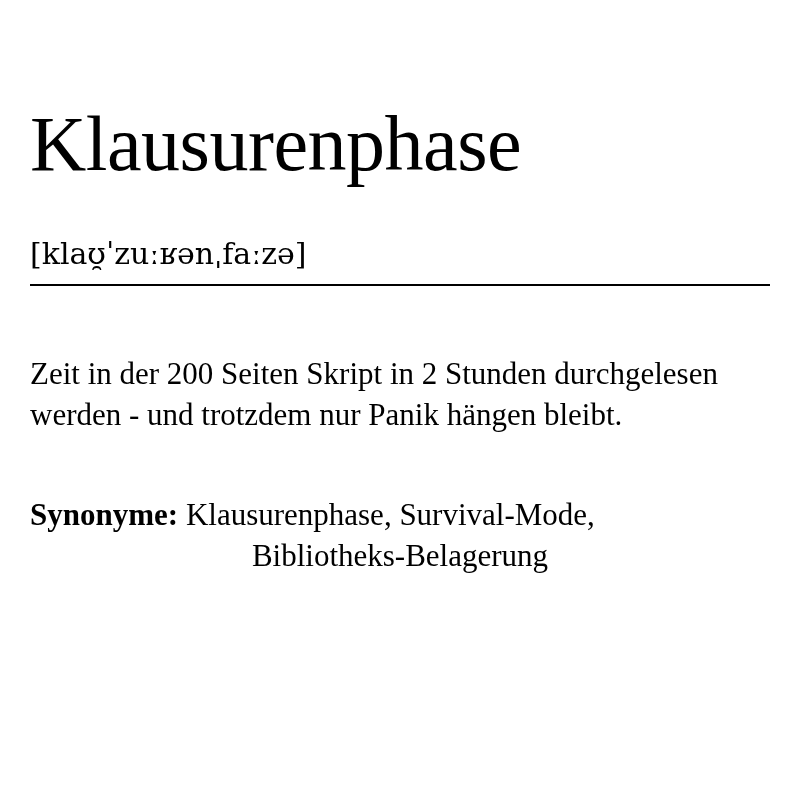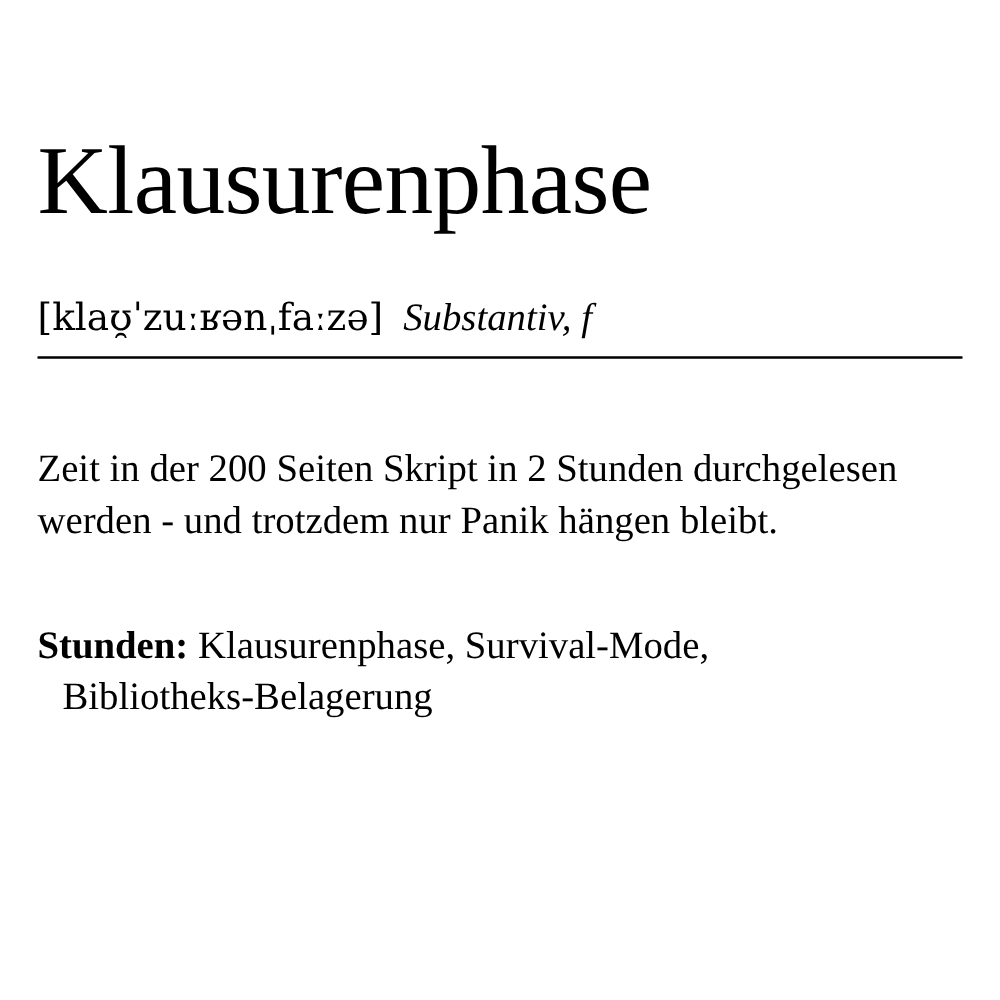--- a/index.html
+++ b/index.html
@@ -28,21 +28,21 @@
     line-height: 1.0;
     letter-spacing: -0.5px;
     margin: 0;
     padding-top: 105px;
     white-space: nowrap;
   }
   .pronline {
     display: flex;
     align-items: baseline;
     margin-top: 54px;
-    gap: 16px;
+    gap: 4px;
   }
   .ipa {
     font-family: "DejaVu Serif", serif;
     font-size: 30px;
     line-height: 1.1;
     white-space: nowrap;
   }
   .pos {
     font-family: "Liberation Serif", serif;
     font-style: italic;
@@ -68,39 +68,38 @@
     font-family: "Liberation Serif", serif;
     font-size: 31px;
     line-height: 1.34;
     max-width: 720px;
   }
   .syn-label {
     font-weight: 700;
   }
   .syn-line2 {
     display: block;
-    text-align: left;
+    text-align: center;
     padding-left: 20px;
   }
 </style>
 </head>
 <body>
 
 <div class="page">
 
   <h1 class="headword">Klausurenphase</h1>
 
   <div class="pronline">
     <span class="ipa">[klaʊ̯ˈzuːʁənˌfaːzə]</span>
-    <span class="pos">Substantiv, f</span>
   </div>
 
   <hr class="rule">
 
   <p class="definition">Zeit in der 200 Seiten Skript in 2 Stunden durchgelesen werden - und trotzdem nur Panik hängen bleibt.</p>
 
   <div class="synonyms">
-    <span class="syn-label">Stunden:</span>
+    <span class="syn-label">Synonyme:</span>
     <span>Klausurenphase, Survival-Mode,</span>
     <span class="syn-line2">Bibliotheks-Belagerung</span>
   </div>
 
 </div>
 
 </body></html>

